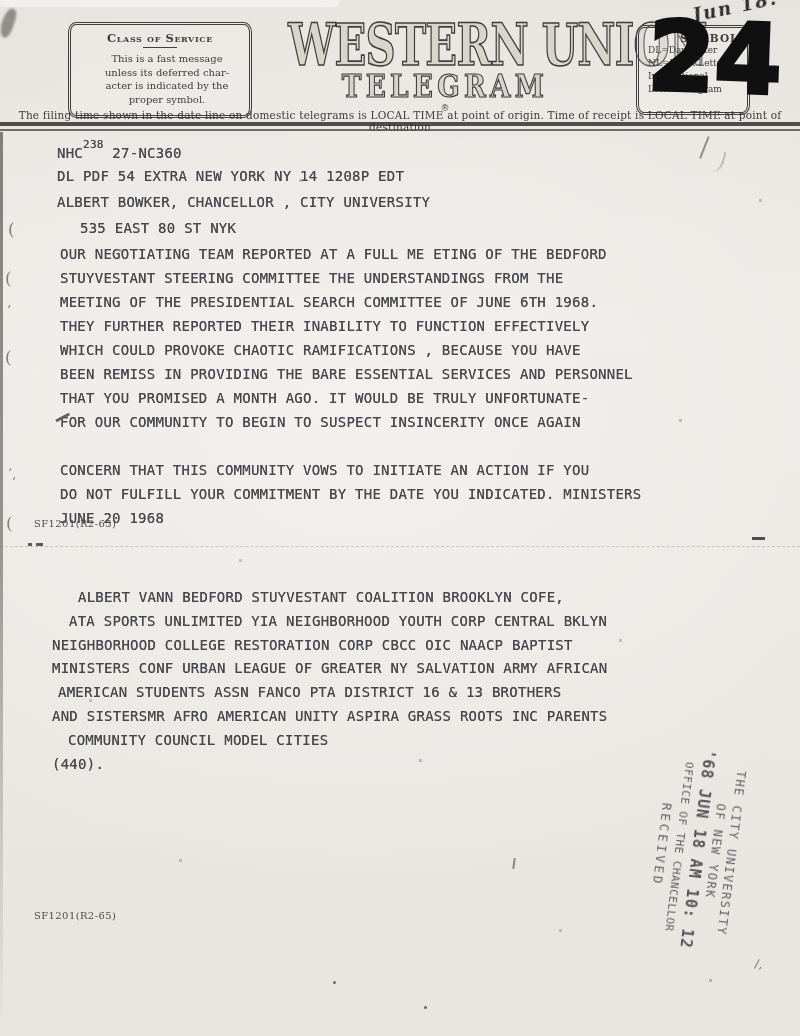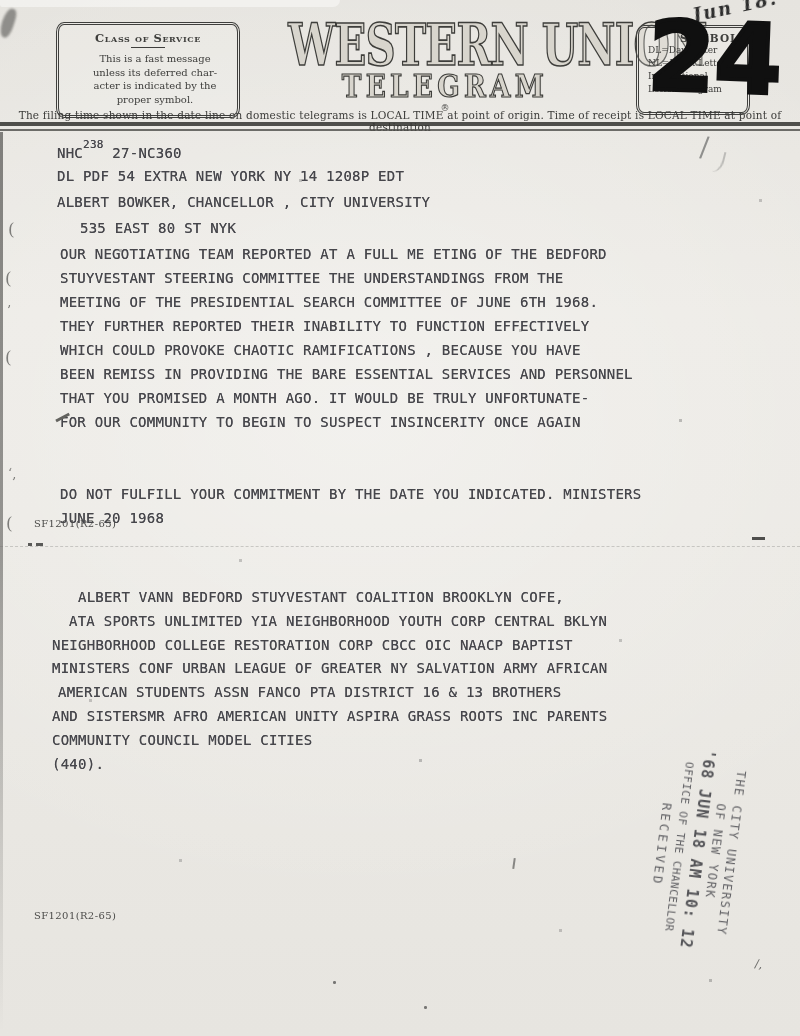--- a/index.html
+++ b/index.html
@@ -8,21 +8,21 @@
     background:
       radial-gradient(ellipse 900px 700px at 45% 40%, rgba(255,255,255,0.35), rgba(255,255,255,0) 70%),
       linear-gradient(180deg,#e6e4df 0%, #eceae5 30%, #eae8e3 70%, #e7e5e0 100%);
     font-family:"DejaVu Serif", serif; color:#3c3c3c;
   }
   
   .ornate-box{
     position:absolute; border:3px double #3f3f3d; border-radius:8px/10px;
     background:rgba(245,244,240,0.25); text-align:center; color:#3d3d3b;
   }
-  .class-box{ left:56px; top:22px; width:178px; height:84px; padding-top:6px;}
+  .class-box{ left:68px; top:22px; width:178px; height:84px; padding-top:6px;}
   .class-box .box-title{ font-size:11.5px; font-weight:bold; letter-spacing:0.6px; font-variant:small-caps;}
   .class-box .box-rule{ width:34px; height:1px; background:#3f3f3d; margin:2px auto 4px auto;}
   .class-box .box-line{ font-size:10px; line-height:13.5px; text-align:center; padding-left:14px;}
   .symbols-box{ left:636px; top:25px; width:108px; height:80px; padding-top:4px;}
   .symbols-box .box-title{ font-size:10.5px; font-weight:bold; letter-spacing:1px;text-align:right;}
   .symbols-box .box-line{ font-size:9px; line-height:13px; text-align:left; padding-left:9px;}
   .brand-title{
     position:absolute; left:228px; top:16px; width:430px; text-align:center;
     font-family:"DejaVu Serif", serif; font-weight:bold; font-size:58px; line-height:58px;
     color:#d8d5cd; -webkit-text-stroke:1.6px #3e3e3b;
@@ -150,36 +150,37 @@
   <div class="tw" style="left:80px; top:220px;">535 EAST 80 ST NYK</div>
 
   <div class="tw" style="left:60px; top:246px;">OUR NEGOTIATING TEAM REPORTED AT A FULL ME ETING OF THE BEDFORD</div>
   <div class="tw" style="left:60px; top:270px;">STUYVESTANT STEERING COMMITTEE THE UNDERSTANDINGS FROM THE</div>
   <div class="tw" style="left:60px; top:294px;">MEETING OF THE PRESIDENTIAL SEARCH COMMITTEE OF JUNE 6TH 1968.</div>
   <div class="tw" style="left:60px; top:318px;">THEY FURTHER REPORTED THEIR INABILITY TO FUNCTION EFFECTIVELY</div>
   <div class="tw" style="left:60px; top:342px;">WHICH COULD PROVOKE CHAOTIC RAMIFICATIONS , BECAUSE YOU HAVE</div>
   <div class="tw" style="left:60px; top:366px;">BEEN REMISS IN PROVIDING THE BARE ESSENTIAL SERVICES AND PERSONNEL</div>
   <div class="tw" style="left:60px; top:390px;">THAT YOU PROMISED A MONTH AGO. IT WOULD BE TRULY UNFORTUNATE-</div>
   <div class="tw" style="left:60px; top:414px;">FOR OUR COMMUNITY TO BEGIN TO SUSPECT INSINCERITY ONCE AGAIN</div>
+  <div class="tw" style="left:60px; top:462px;">CONCERN THAT THIS COMMUNITY VOWS TO INITIATE AN ACTION IF YOU</div>
   <div class="tw" style="left:60px; top:486px;">DO NOT FULFILL YOUR COMMITMENT BY THE DATE YOU INDICATED. MINISTERS</div>
   <div class="tw" style="left:60px; top:510px;">JUNE 20 1968</div>
   <div class="form-code" style="left:34px; top:518px;">SF1201(R2-65)</div>
 
   <div class="fold-line"></div>
   <div class="fold-dash-l1"></div>
   <div class="fold-dash-l2"></div>
   <div class="fold-dash-r"></div>
 
   <div class="tw" style="left:78px; top:589px;">ALBERT VANN BEDFORD STUYVESTANT COALITION BROOKLYN COFE,</div>
   <div class="tw" style="left:52px; top:612.8px;margin-left:17px;">ATA SPORTS UNLIMITED YIA NEIGHBORHOOD YOUTH CORP CENTRAL BKLYN</div>
   <div class="tw" style="left:52px; top:636.6px;">NEIGHBORHOOD COLLEGE RESTORATION CORP CBCC OIC NAACP BAPTIST</div>
   <div class="tw" style="left:52px; top:660.4px;">MINISTERS CONF URBAN LEAGUE OF GREATER NY SALVATION ARMY AFRICAN</div>
   <div class="tw" style="left:58px; top:684.2px;">AMERICAN STUDENTS ASSN FANCO PTA DISTRICT 16 &amp; 13 BROTHERS</div>
   <div class="tw" style="left:52px; top:708px;">AND SISTERSMR AFRO AMERICAN UNITY ASPIRA GRASS ROOTS INC PARENTS</div>
-  <div class="tw" style="left:52px; top:731.8px;">COMMUNITY COUNCIL MODEL CITIES</div>
+  <div class="tw" style="left:68px; top:731.8px;">COMMUNITY COUNCIL MODEL CITIES</div>
   <div class="tw" style="left:52px; top:755.6px;">(440).</div>
 
   <div class="stamp">
     <div class="s-org">THE CITY UNIVERSITY</div>
     <div class="s-org">OF NEW YORK</div>
     <div class="s-date">'68 JUN 18 AM 10: 12</div>
     <div class="s-office">OFFICE OF THE CHANCELLOR</div>
     <div class="s-received">RECEIVED</div>
   </div>
 

